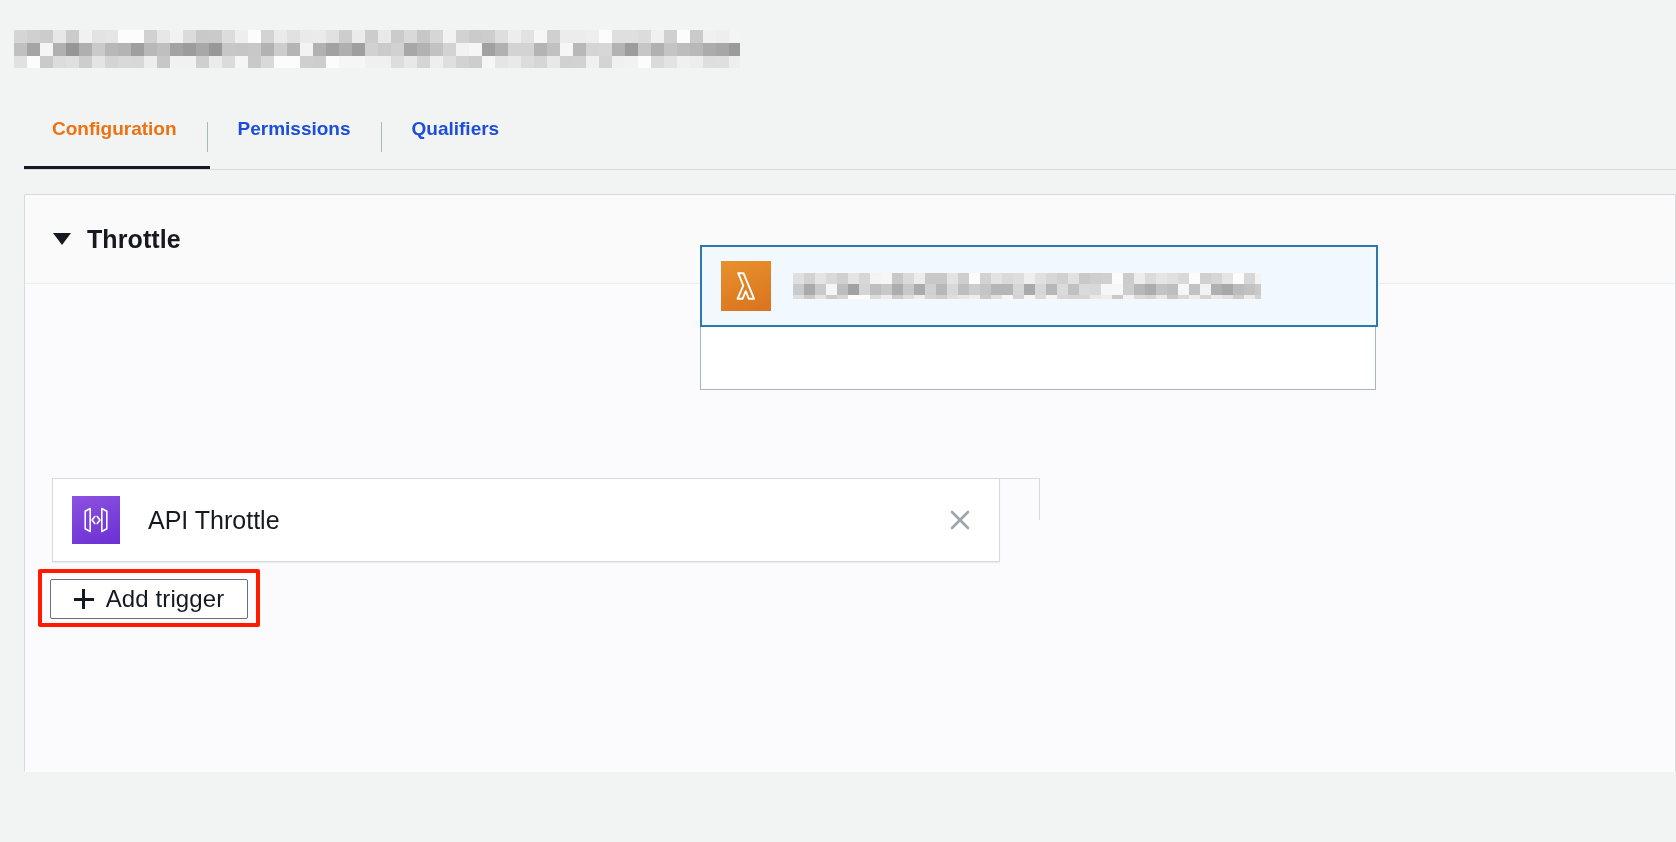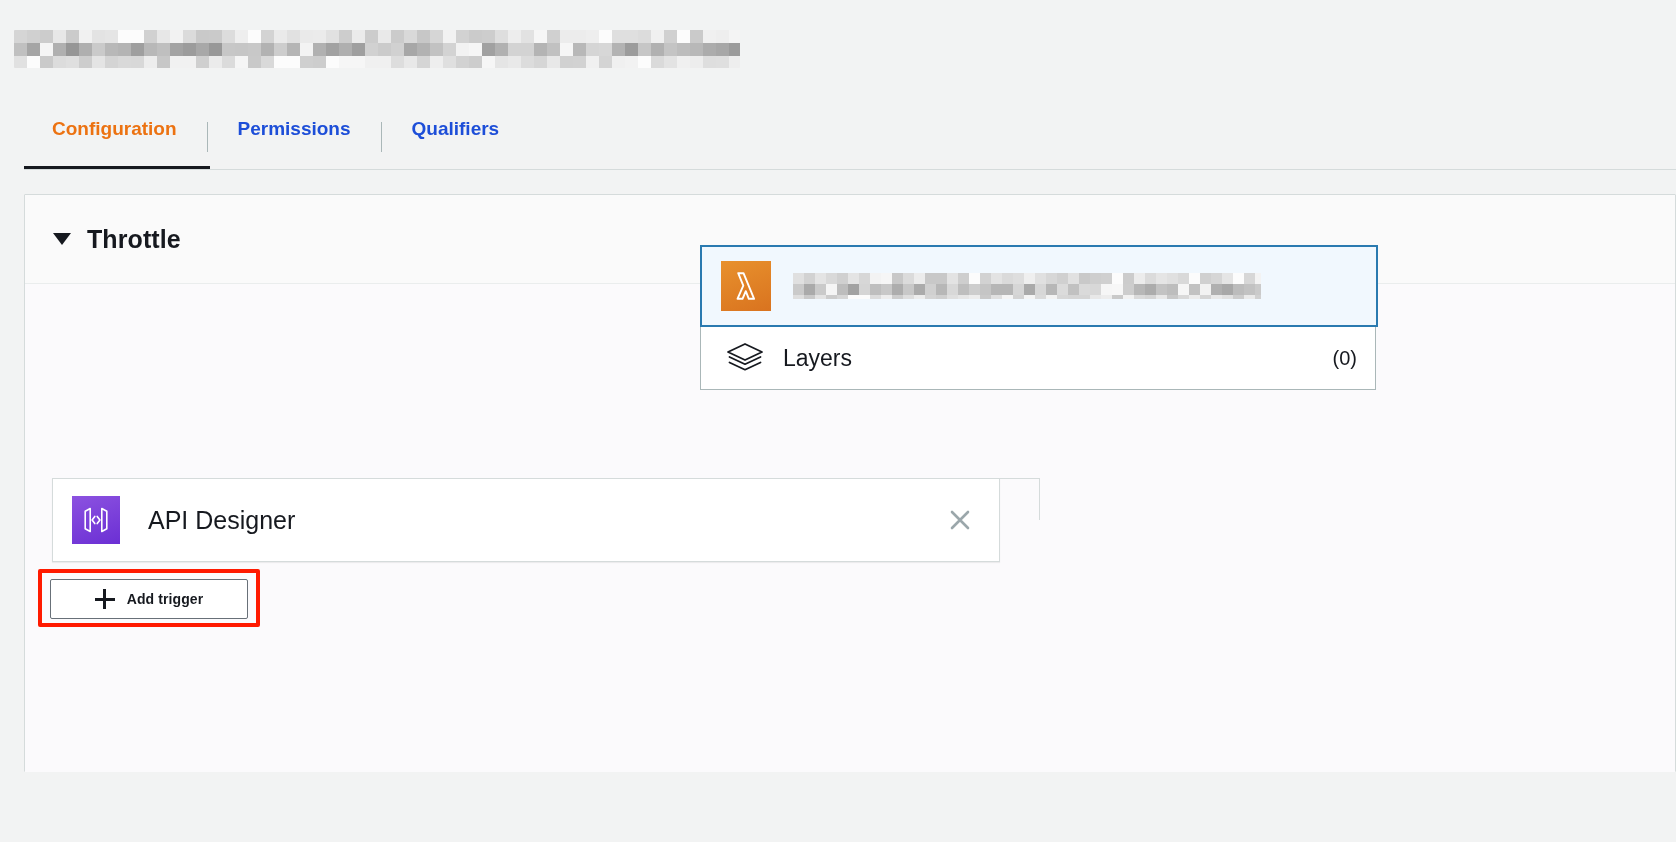--- a/index.html
+++ b/index.html
@@ -224,21 +224,21 @@
   }
   .plus-icon {
     position: relative; width: 20px; height: 20px; flex: 0 0 auto;
   }
   .plus-icon:before, .plus-icon:after {
     content: ""; position: absolute; background: #16191f;
   }
   .plus-icon:before { left: 0; top: 8.5px; width: 20px; height: 3px; }
   .plus-icon:after { top: 0; left: 8.5px; height: 20px; width: 3px; }
   .add-trigger-label {
-    font-size: 14px; font-weight: 700; color: #16191f;
+    font-size: 24px; font-weight: 400; color: #16191f;
     letter-spacing: .1px;
   }
 </style>
 </head>
 <body>
 
 <div class="page">
 
   <div class="header-row">
 
@@ -576,45 +576,34 @@
           <i class="px" style="left: 396px; top: 22px; width: 11px; height: 11px; background: rgb(236, 236, 236);"></i>
           <i class="px" style="left: 407px; top: 22px; width: 11px; height: 11px; background: rgb(213, 213, 213);"></i>
           <i class="px" style="left: 418px; top: 22px; width: 11px; height: 11px; background: rgb(233, 233, 233);"></i>
           <i class="px" style="left: 429px; top: 22px; width: 11px; height: 11px; background: rgb(225, 225, 225);"></i>
           <i class="px" style="left: 440px; top: 22px; width: 11px; height: 11px; background: rgb(204, 204, 204);"></i>
           <i class="px" style="left: 451px; top: 22px; width: 11px; height: 11px; background: rgb(234, 234, 234);"></i>
           <i class="px" style="left: 462px; top: 22px; width: 11px; height: 11px; background: rgb(208, 208, 208);"></i>
         </span>
     </div>
 
-    <div class="layers-row">
-      <span class="layers-icon">
-        <svg width="40" height="34" viewBox="0 0 40 34" aria-hidden="true">
-          <path d="M20 3 L37 11 L20 19 L3 11 Z" fill="none" stroke="#16191f" stroke-width="1.8" stroke-linejoin="round"></path>
-          <path d="M4.5 16 L20 23.2 L35.5 16" fill="none" stroke="#16191f" stroke-width="1.8" stroke-linecap="round" stroke-linejoin="round"></path>
-          <path d="M4.5 21.5 L20 28.7 L35.5 21.5" fill="none" stroke="#16191f" stroke-width="1.8" stroke-linecap="round" stroke-linejoin="round"></path>
-        </svg>
-      </span>
-      <span class="layers-label">Layers</span>
-      <span class="layers-count">(0)</span>
-    </div>
   </div>
 
   <div class="connector"></div>
 
   <div class="trigger-card">
     <span class="apigw-icon">
       <svg width="34" height="34" viewBox="0 0 34 34" aria-hidden="true">
         <path d="M11.2 5.5 L6.2 8.2 V25.8 L11.2 28.5 Z" fill="none" stroke="#ffffff" stroke-width="1.6" stroke-linejoin="round"></path>
         <path d="M22.8 5.5 L27.8 8.2 V25.8 L22.8 28.5 Z" fill="none" stroke="#ffffff" stroke-width="1.6" stroke-linejoin="round"></path>
         <path d="M15.8 13.4 L13.1 17 L15.8 20.6" fill="none" stroke="#ffffff" stroke-width="1.6" stroke-linecap="round" stroke-linejoin="round"></path>
         <path d="M18.2 13.4 L20.9 17 L18.2 20.6" fill="none" stroke="#ffffff" stroke-width="1.6" stroke-linecap="round" stroke-linejoin="round"></path>
       </svg>
     </span>
-    <span class="trigger-label">API Designer</span>
+    <span class="trigger-label">API Throttle</span>
     <span class="trigger-close">
       <svg width="26" height="26" viewBox="0 0 26 26" aria-hidden="true">
         <path d="M5 5 L21 21 M21 5 L5 21" stroke="#9ba7ab" stroke-width="2.6" stroke-linecap="round"></path>
       </svg>
     </span>
   </div>
 
   <div class="add-trigger-btn">
     <span class="plus-icon"></span>
     <span class="add-trigger-label">Add trigger</span>

